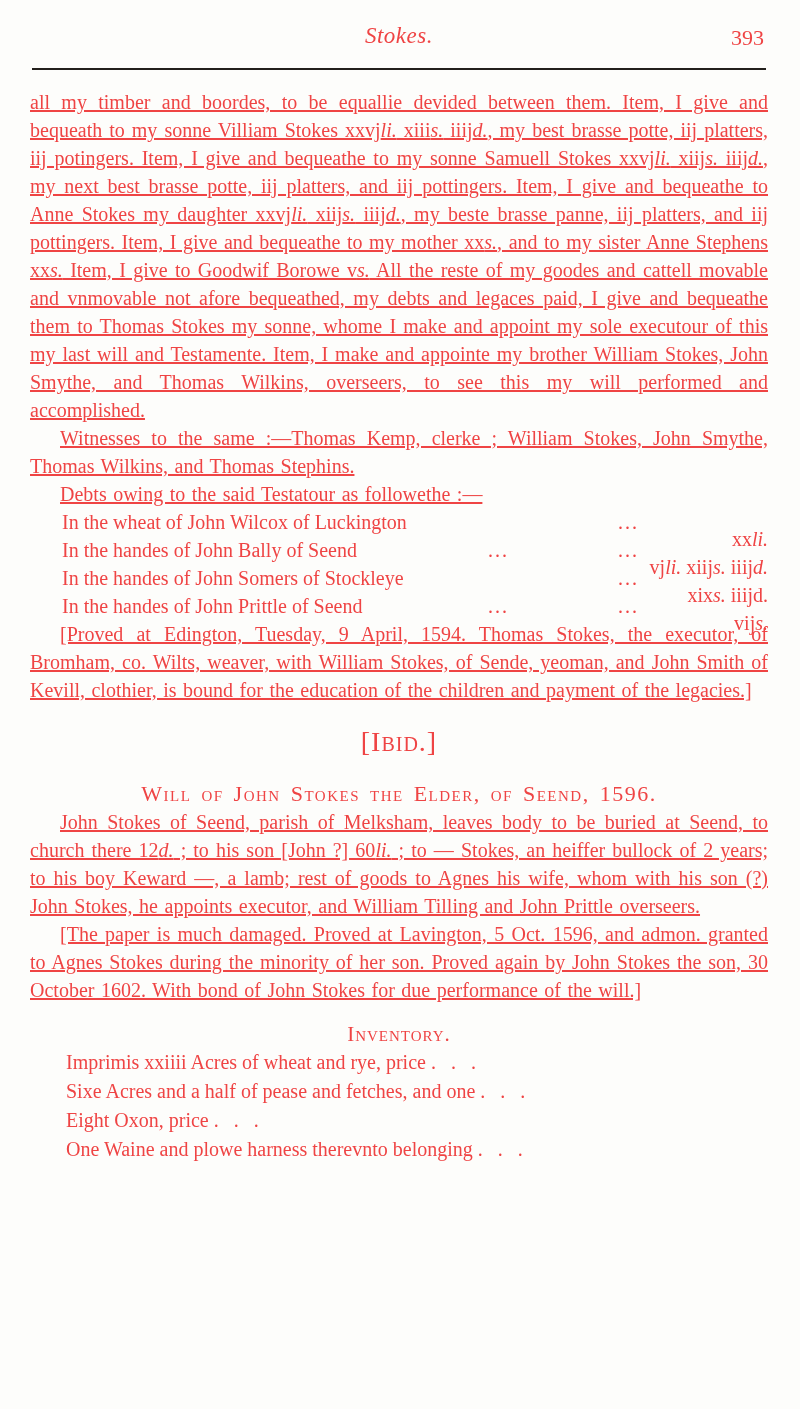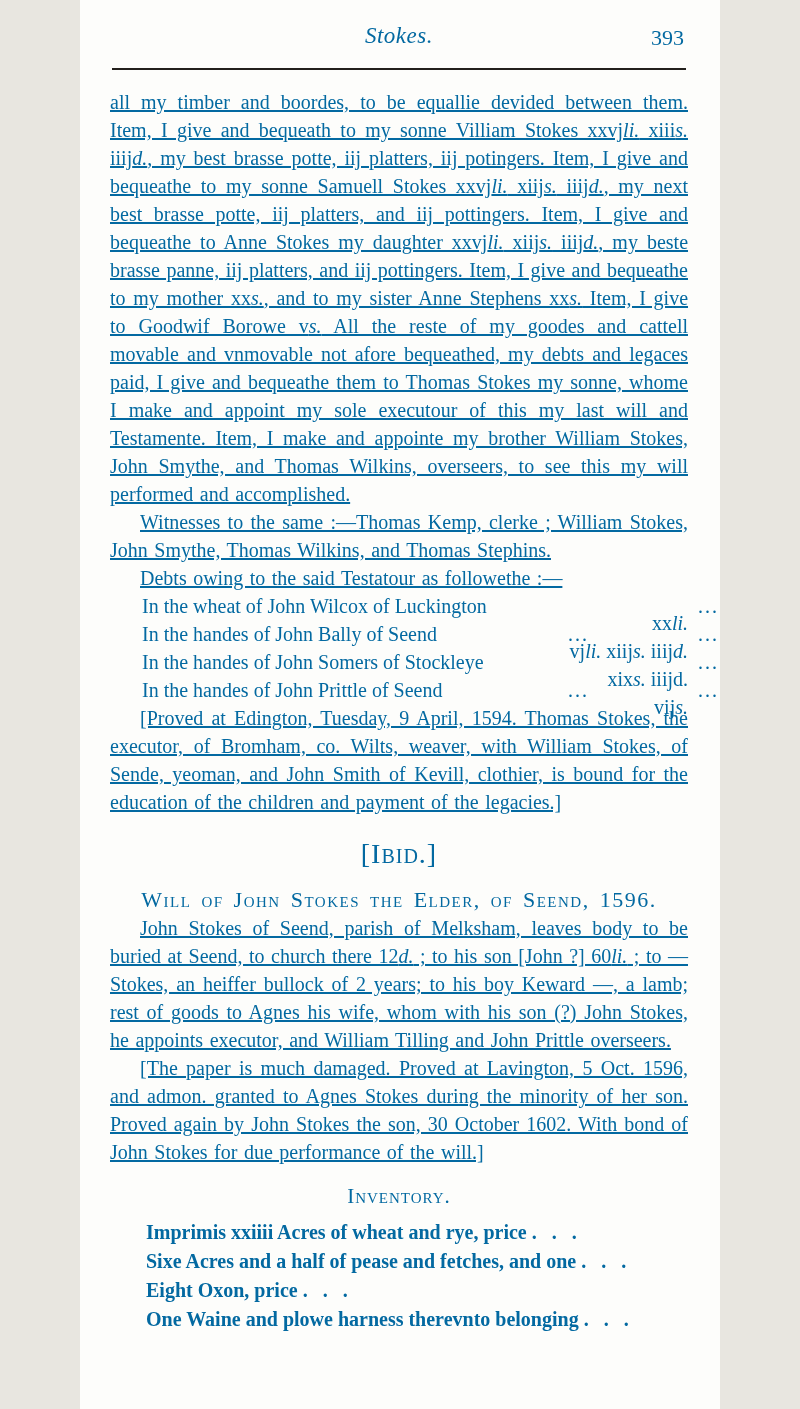--- a/index.html
+++ b/index.html
@@ -2,27 +2,27 @@
 <html><head>
 <meta charset="utf-8">
 <style>
   html, body {
     margin: 0;
     padding: 0;
     background: #e8e6e0;
   }
   .page {
     position: relative;
-    width: 640px;
+    width: 800px;
     height: 1409px;
     margin: 0 auto;
     box-sizing: border-box;
     padding: 22px 32px 0 30px;
     background: #fdfdfb;
-    color: #0369a1;
+    color: #ef4444;
     font-family: "Liberation Serif", "DejaVu Serif", serif;
     font-size: 20px;
     line-height: 28px;
     overflow: hidden;
   }
   
   .page-header {
     position: relative;
     height: 34px;
   }
@@ -90,32 +90,32 @@
   }
   .ibid-heading {
     font-size: 28px;
     letter-spacing: 1px;
     margin-top: 24px;
   }
   .will-heading {
     font-size: 22px;
     letter-spacing: 1.5px;
     word-spacing: 3px;
-    margin-top: 18px;
+    margin-top: 24px;
   }
   .inventory-heading {
     font-size: 21px;
     letter-spacing: 1px;
     margin-top: 16px;
   }
   .after-heading { margin-top: 12px; }
   .note-paragraph { margin-top: 9px; }
   .probate-paragraph { margin-top: 9px; }
   
-  .inventory-list { margin-top: 8px; font-weight: bold; }
+  .inventory-list { margin-top: 0; }
   .inv-item {
     margin: 0;
     padding-left: 36px;
     line-height: 29px;
     white-space: pre;
   }
 </style>
 </head>
 <body>
 

